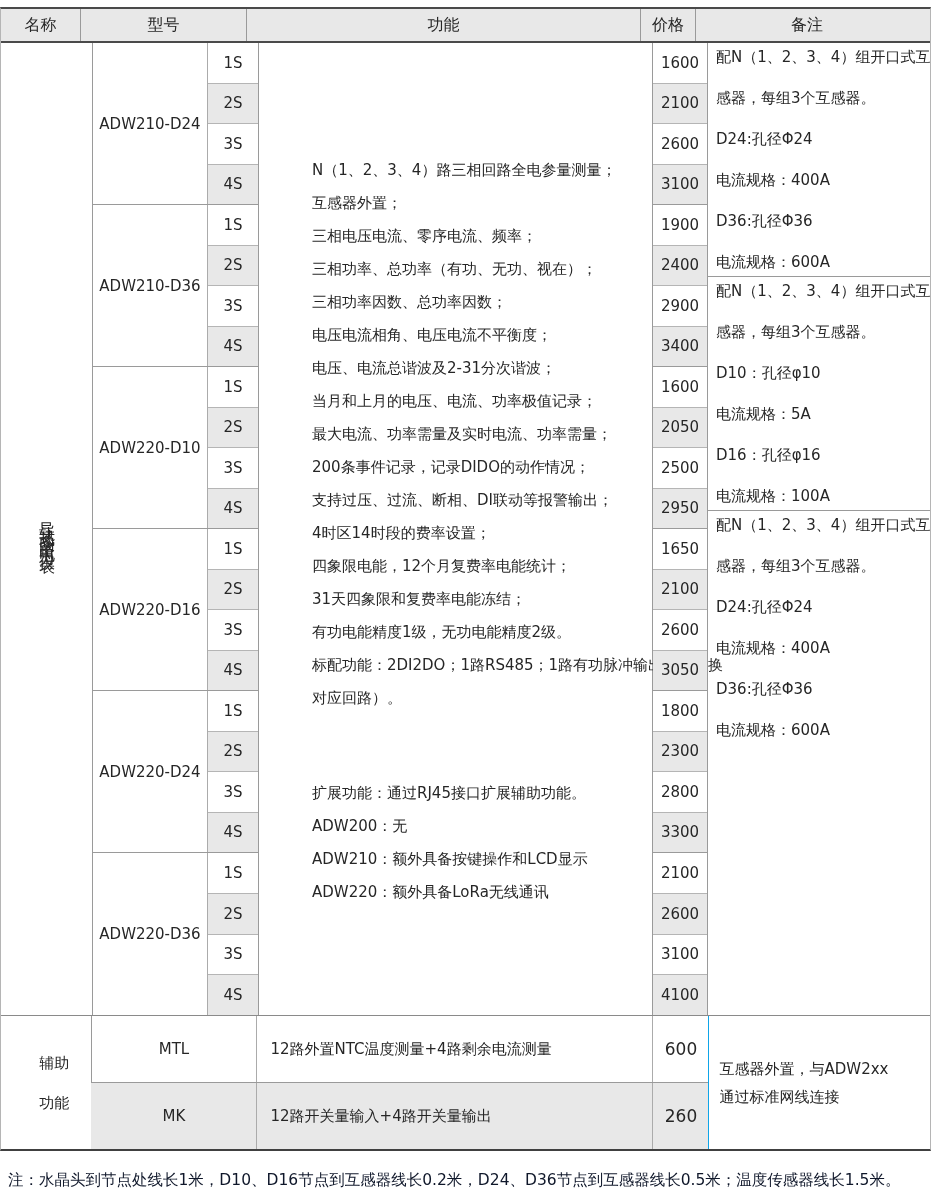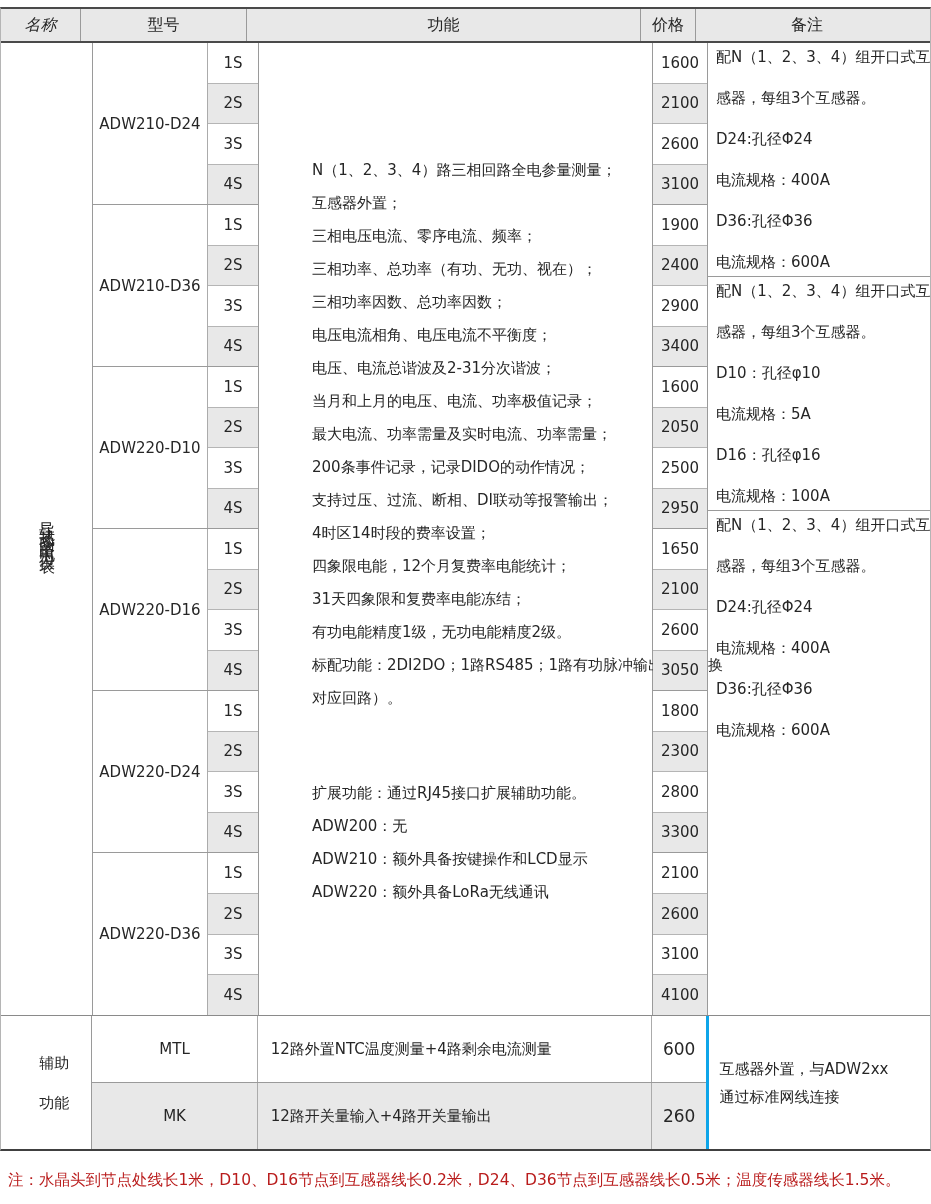--- a/index.html
+++ b/index.html
@@ -6,21 +6,21 @@
   body { background:#fff; }
   .page { position:relative; width:931px; height:1204px; background:#fff;
           font-family:"DejaVu Sans","Liberation Sans",sans-serif; color:#262626; overflow:hidden; }
   .tbl { position:absolute; top:7px; left:0; width:931px;
          border-top:2px solid #4a4a4a; border-bottom:2px solid #404040;
          border-left:1px solid #b5b5b5; border-right:1px solid #b5b5b5; }
   
   .hdr { display:flex; height:34px; background:#e8e8e8; border-bottom:2px solid #4a4a4a; }
   .hc { display:flex; align-items:center; justify-content:center; font-size:16px; border-right:1px solid #9a9a9a; }
   .hc:last-child { border-right:none; }
-  .w-name{width:80px;font-style:italic;} .w-model{width:166px;} .w-func{width:394px;} .w-price{width:55px;} .w-remark{width:222px;}
+  .w-name{width:80px;} .w-model{width:166px;} .w-func{width:394px;} .w-price{width:55px;} .w-remark{width:222px;}
   
   .body { display:flex; height:972px; }
   .c-name { width:92px; border-right:1px solid #9a9a9a; display:flex; align-items:center; justify-content:center; }
   .vert { writing-mode:vertical-rl; text-orientation:upright; letter-spacing:4px; font-size:16px; }
   .c-models { width:166px; border-right:1px solid #9a9a9a; display:flex; flex-direction:column; }
   .model-block { height:162px; display:flex; border-bottom:1px solid #9a9a9a; }
   .model-block:last-child { border-bottom:none; }
   .model-cell { width:115px; border-right:1px solid #ababab; display:flex; align-items:center; justify-content:center; font-size:15px; }
   .spec-col { width:50px; display:flex; flex-direction:column; }
   .spec-cell { flex:1; display:flex; align-items:center; justify-content:center; font-size:15px; border-bottom:1px solid #b5b5b5; }
@@ -36,30 +36,30 @@
   .price-cell:last-child { border-bottom:none; }
   .price-cell:nth-child(even) { background:#e8e8e8; }
   .c-remark { width:222px; display:flex; flex-direction:column; font-size:15px; }
   .remark-block { height:234px; border-bottom:1px solid #9a9a9a; display:flex; flex-direction:column; justify-content:center; padding-left:8px; }
   .remark-block:last-child { border-bottom:none; }
   .remark-line { height:41px; line-height:41px; white-space:nowrap; }
   
   .aux { display:flex; height:134px; border-top:1px solid #8a8a8a; }
   .aux-name { width:92px; border-right:1px solid #9a9a9a; display:flex; flex-direction:column; align-items:center; justify-content:center; font-size:15px;padding-left:16px; }
   .aux-name div { height:40px; line-height:40px; }
-  .aux-mid { width:617px; border-right:3px solid #0ea5e9; display:flex; flex-direction:column; }
+  .aux-mid { width:617px; border-right:1px solid #0ea5e9; display:flex; flex-direction:column;align-items:flex-end; }
   .aux-row { flex:1; display:flex; }
   .aux-row + .aux-row { border-top:1px solid #9a9a9a; }
   .aux-row.gray { background:#e8e8e8; }
   .aux-model { width:166px; border-right:1px solid #ababab; display:flex; align-items:center; justify-content:center; font-size:15px; }
   .aux-func { width:396px; border-right:1px solid #ababab; display:flex; align-items:center; padding-left:13px; font-size:15px; }
   .aux-price { width:55px; display:flex; align-items:center; justify-content:center; font-size:17px; }
   .aux-remark { width:222px; display:flex; flex-direction:column; justify-content:center; padding-left:10px; font-size:15px; }
   .aux-remark div { height:28px; line-height:28px; white-space:nowrap; }
-  .note { position:absolute; left:8px; top:1170px; font-size:15.5px; white-space:nowrap; color:#b91c1c; }
+  .note { position:absolute; left:8px; top:1170px; font-size:15.5px; white-space:nowrap; color:#0f172a; }
 </style>
 </head>
 <body>
 
 <div class="page">
   <div class="tbl">
 
     <div class="hdr">
       <div class="hc w-name">名称</div>
       <div class="hc w-model">型号</div>

